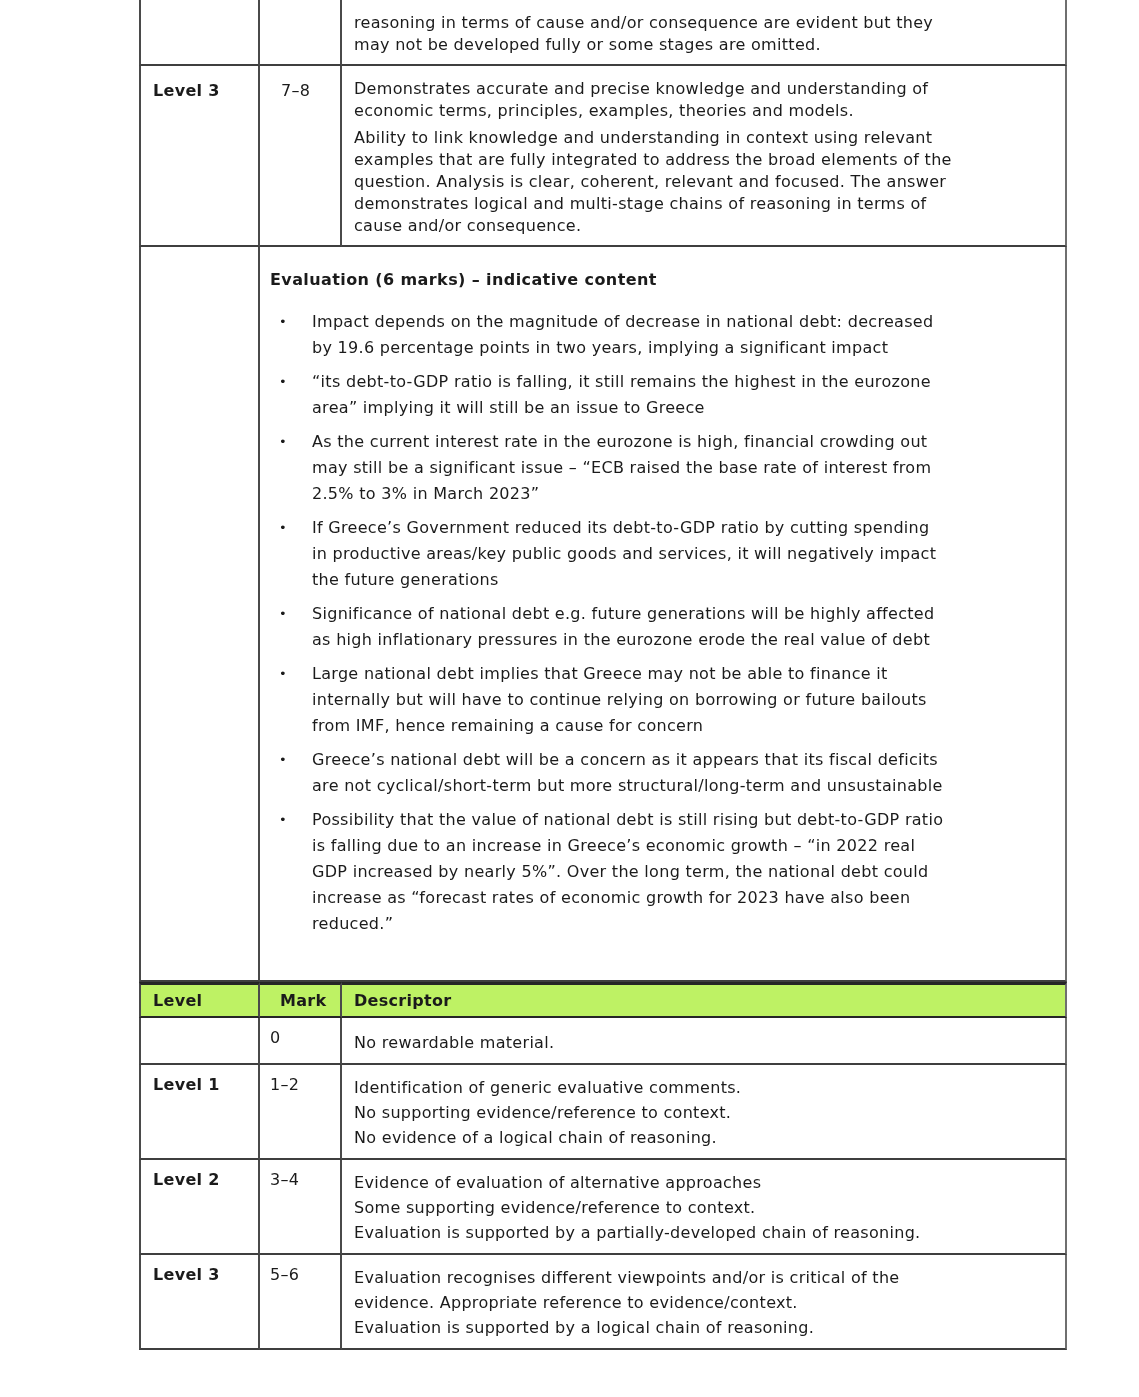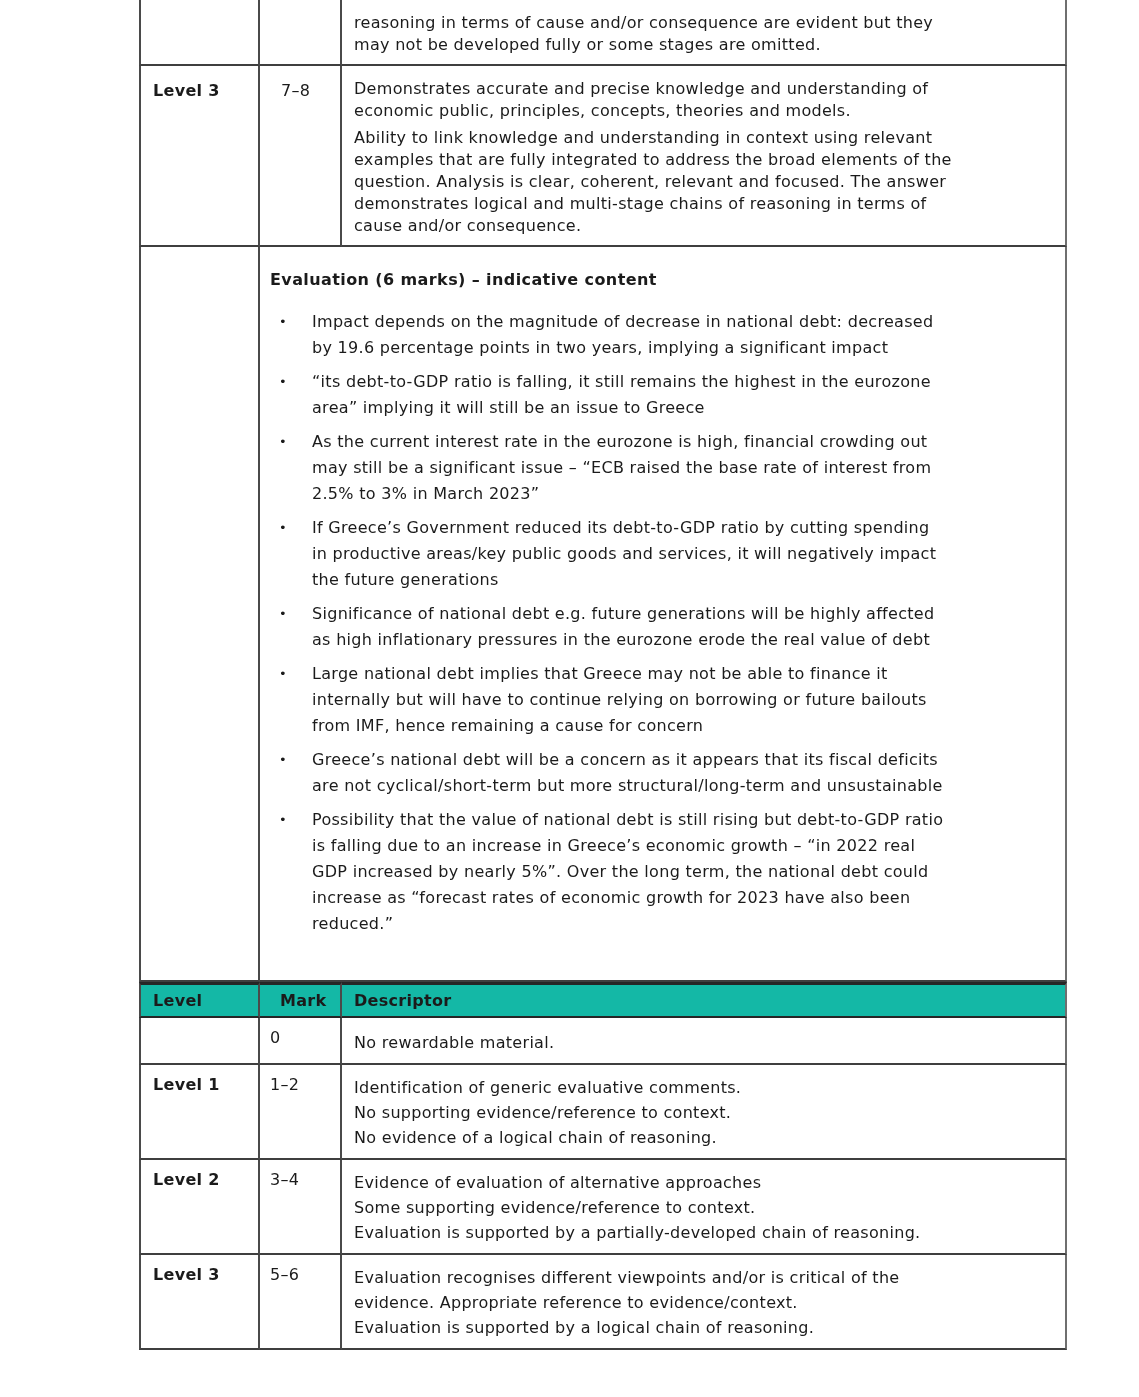--- a/index.html
+++ b/index.html
@@ -74,21 +74,21 @@
     flex: none;
     width: 33px;
     padding-left: 19px;
     font-size: 13px;
     line-height: 26px;
   }
   .bullet .btext { flex: 1; }
 
   
   tr.hdr-row th {
-    background: #14b8a6;
+    background: #bef264;
     text-align: left;
     font-weight: 700;
     border-top: 3px solid #262626;
     border-bottom: 2px solid #262626;
     padding: 4px 8px 4px 12px;
     line-height: 23px;
   }
   tr.hdr-row th.mk { padding-left: 20px; }
   .mt-level, .mt-mark {
     padding: 8px 4px 4px 12px;
@@ -120,21 +120,21 @@
           <div>may not be developed fully or some stages are omitted.</div>
         </td>
   </tr>
 
   <tr style="height:180px;">
     <td class="first-col kt-level bold">Level 3</td>
     <td class="kt-mark">7–8</td>
     <td class="last-col kt-desc">
       <div>
             <div>Demonstrates accurate and precise knowledge and understanding of</div>
-            <div>economic public, principles, concepts, theories and models.</div>
+            <div>economic terms, principles, examples, theories and models.</div>
           </div>
       <div class="para2">
             <div>Ability to link knowledge and understanding in context using relevant</div>
             <div>examples that are fully integrated to address the broad elements of the</div>
             <div>question. Analysis is clear, coherent, relevant and focused. The answer</div>
             <div>demonstrates logical and multi-stage chains of reasoning in terms of</div>
             <div>cause and/or consequence.</div>
           </div>
     </td>
   </tr>

